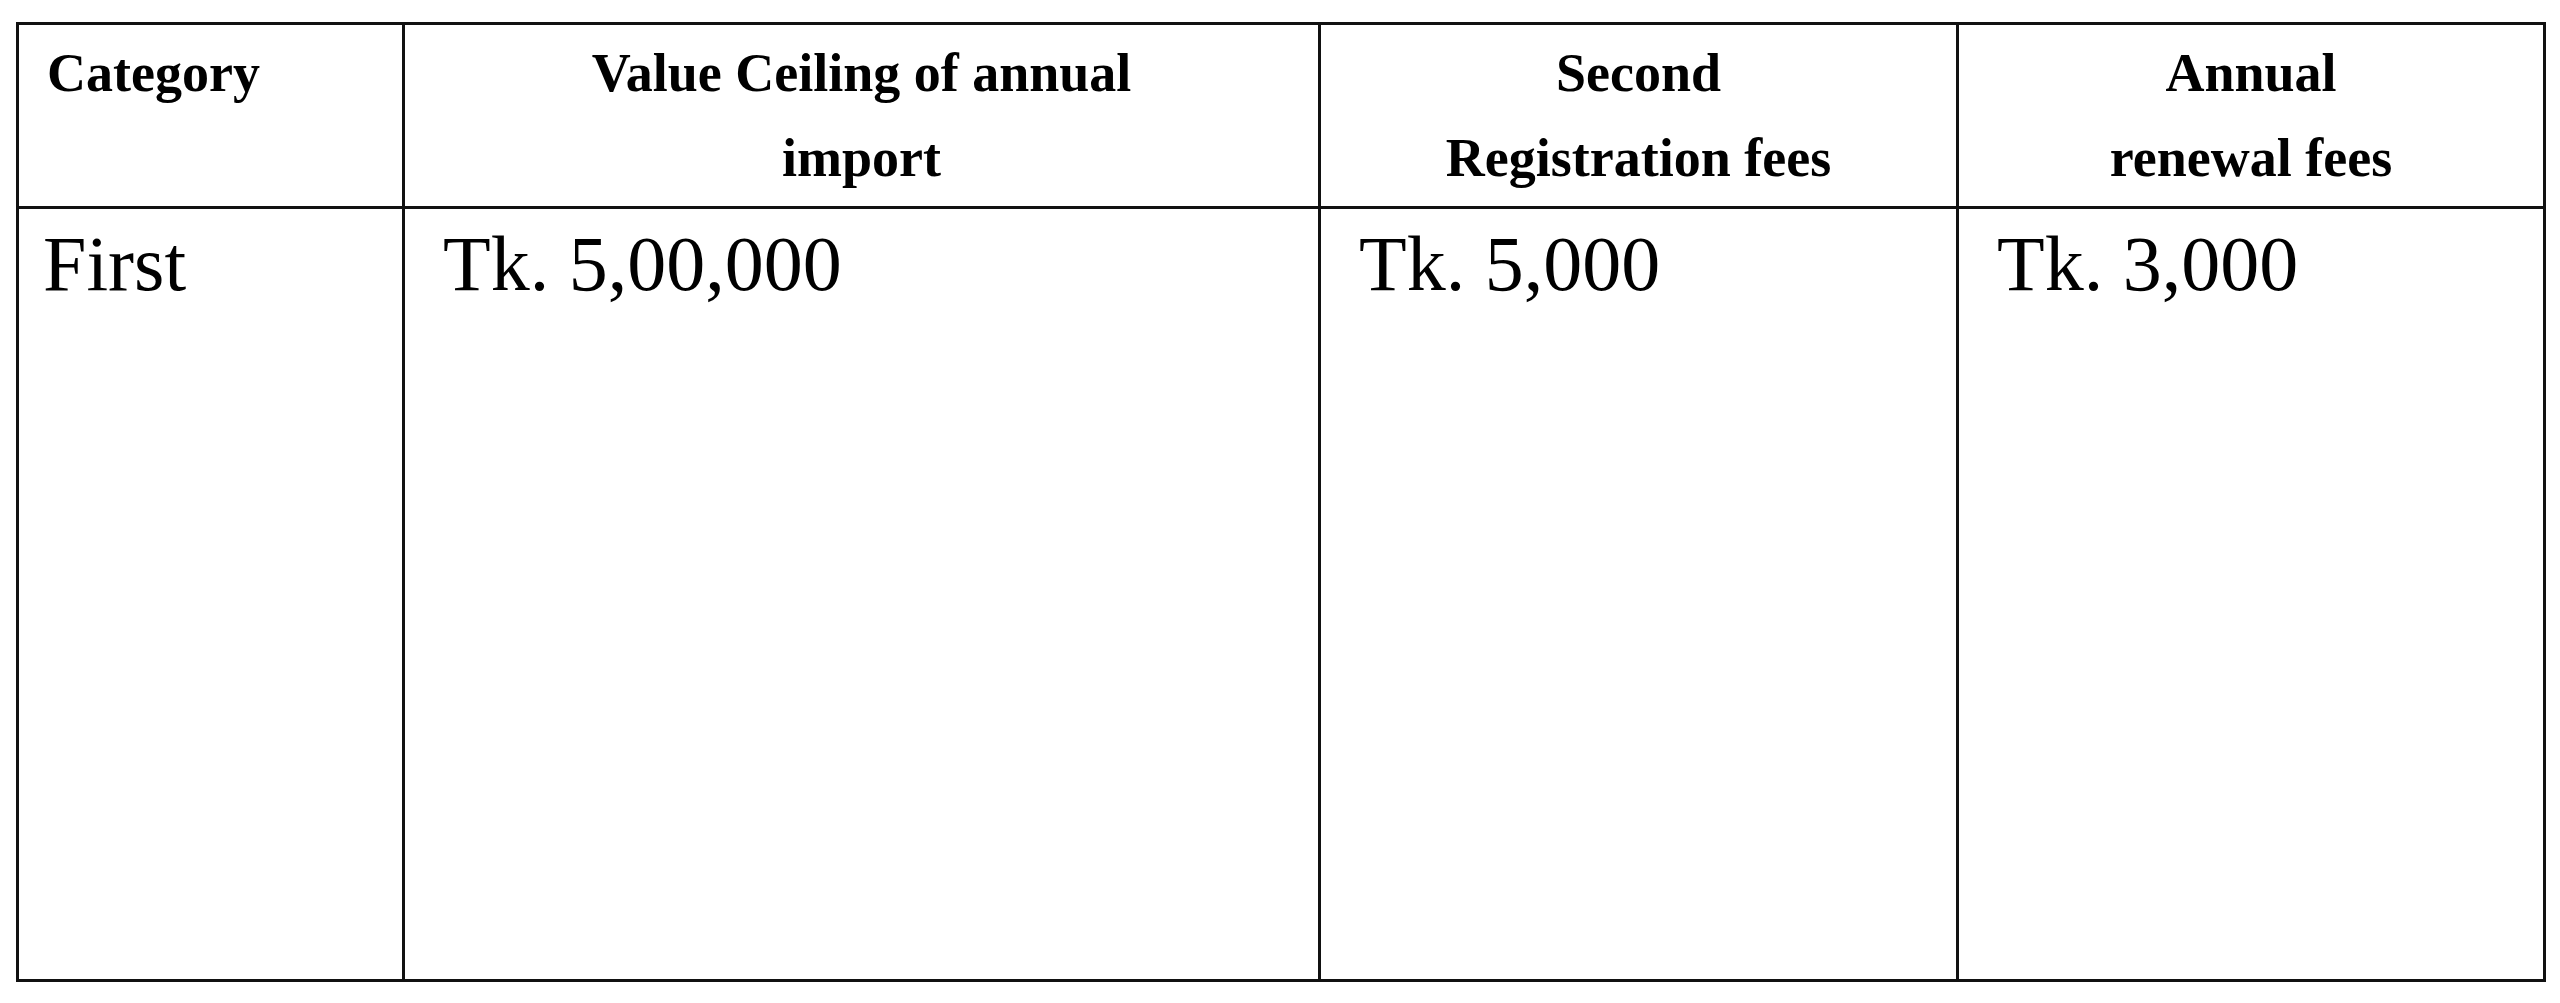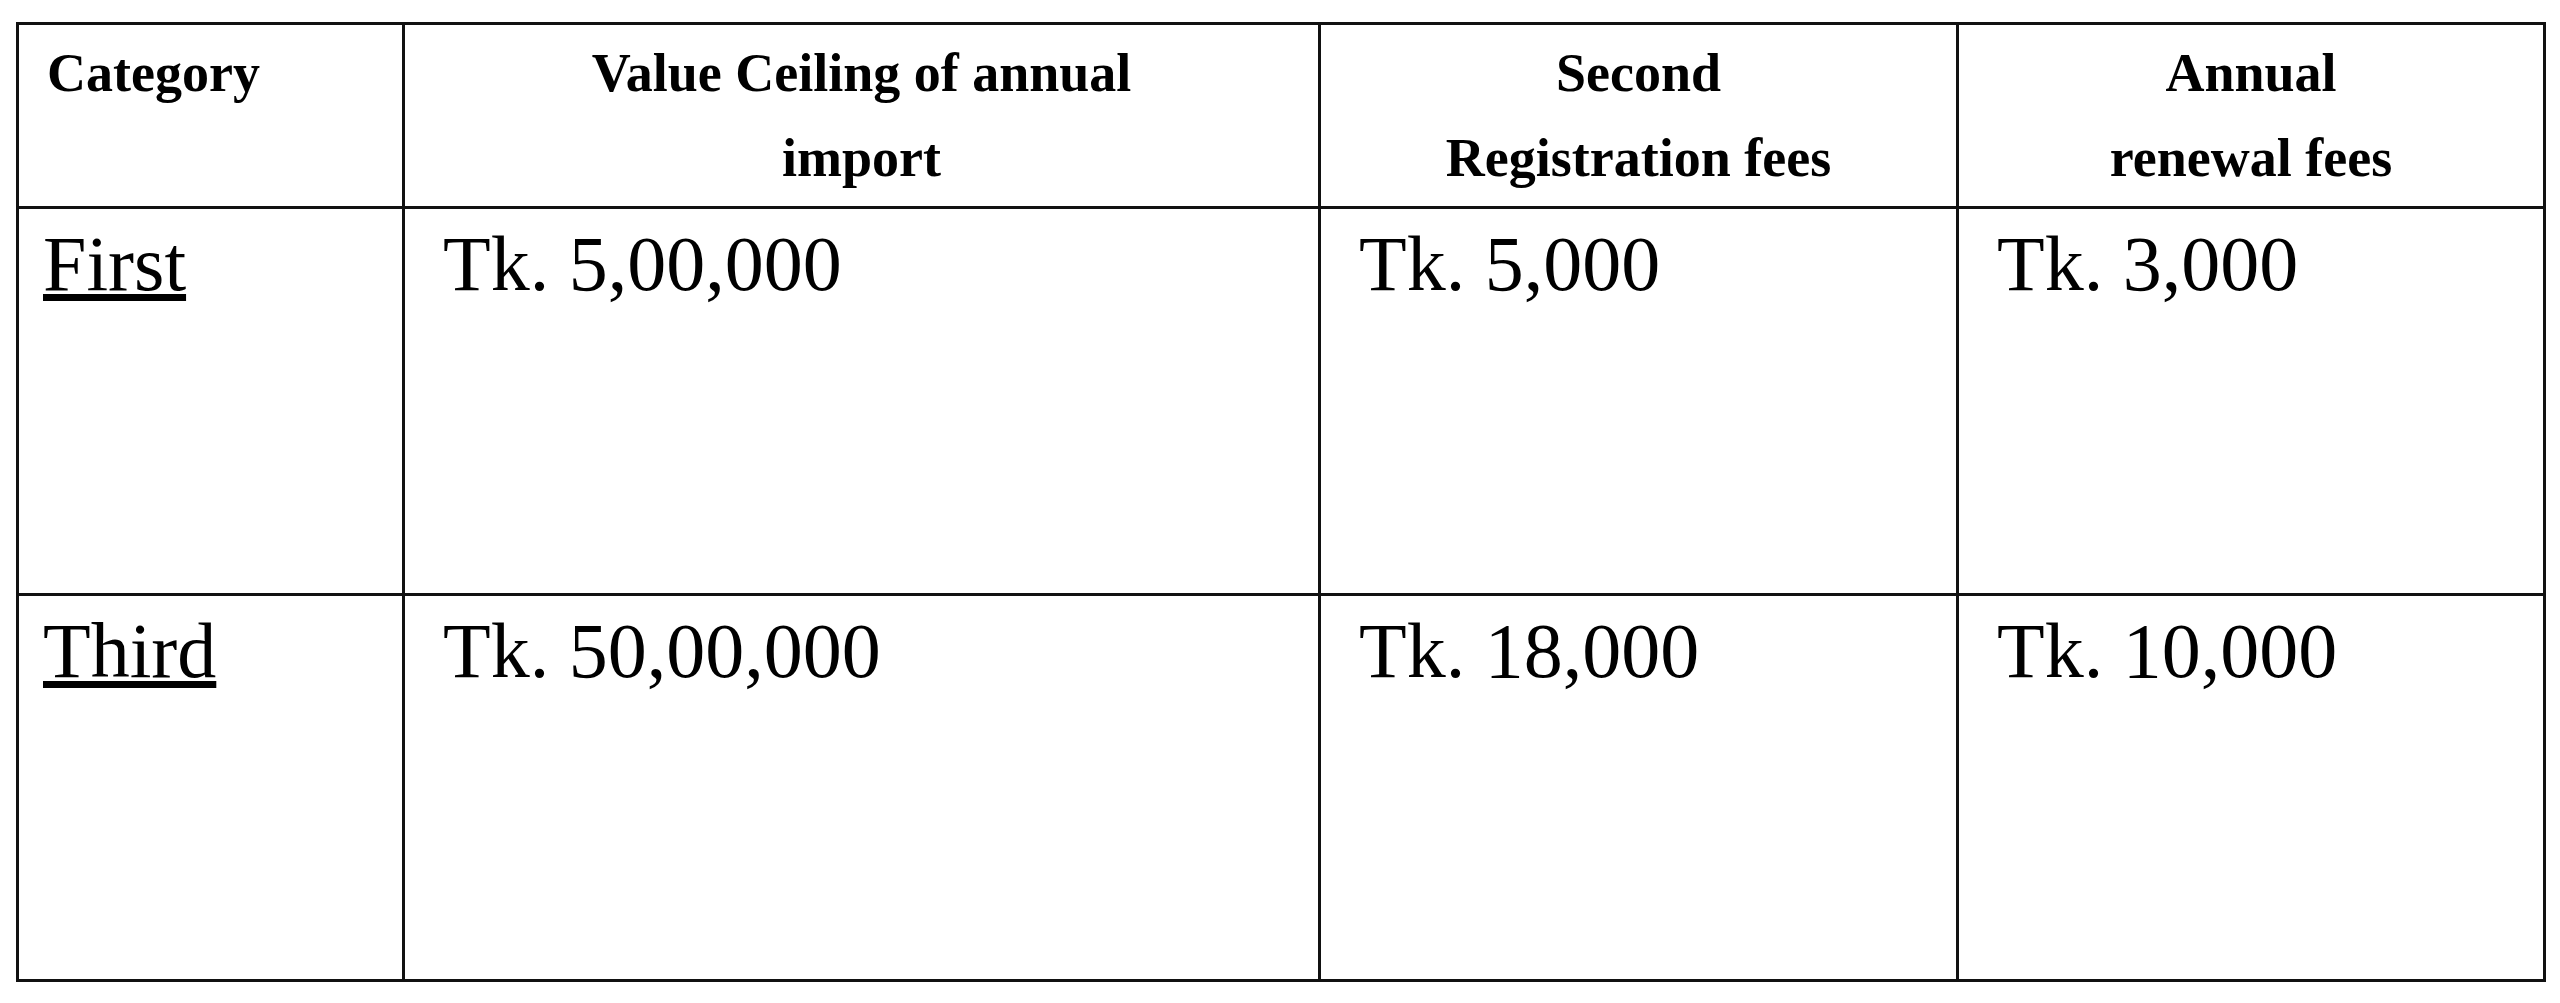--- a/index.html
+++ b/index.html
@@ -22,21 +22,21 @@
   tbody tr { height:129.3px; }
   th {
     font-weight:bold; font-size:54px; line-height:85px; text-align:center;
     padding-top:6px !important;
   }
   th.first { text-align:left; padding-left:28px !important; }
   td {
     font-size:78px; line-height:90px; text-align:left;
     padding-left:38px !important; padding-top:10px !important;
   }
-  td.cat { padding-left:24px !important;text-decoration:underline; }
+  td.cat { padding-left:24px !important; }
   .hdr-line { display:block; white-space:nowrap; }
 </style>
 </head>
 <body>
 
 <table class="fees">
   <colgroup>
     <col class="c1">
       <col class="c2">
       <col class="c3">
@@ -61,20 +61,14 @@
       </th>
     </tr>
   </thead>
   <tbody>
     <tr>
       <td class="cat">First</td>
       <td>Tk. 5,00,000</td>
       <td>Tk. 5,000</td>
       <td>Tk. 3,000</td>
     </tr>
-    <tr>
-      <td class="cat">Third</td>
-      <td>Tk. 50,00,000</td>
-      <td>Tk. 18,000</td>
-      <td>Tk. 10,000</td>
-    </tr>
   </tbody>
 </table>
 
 </body></html>

